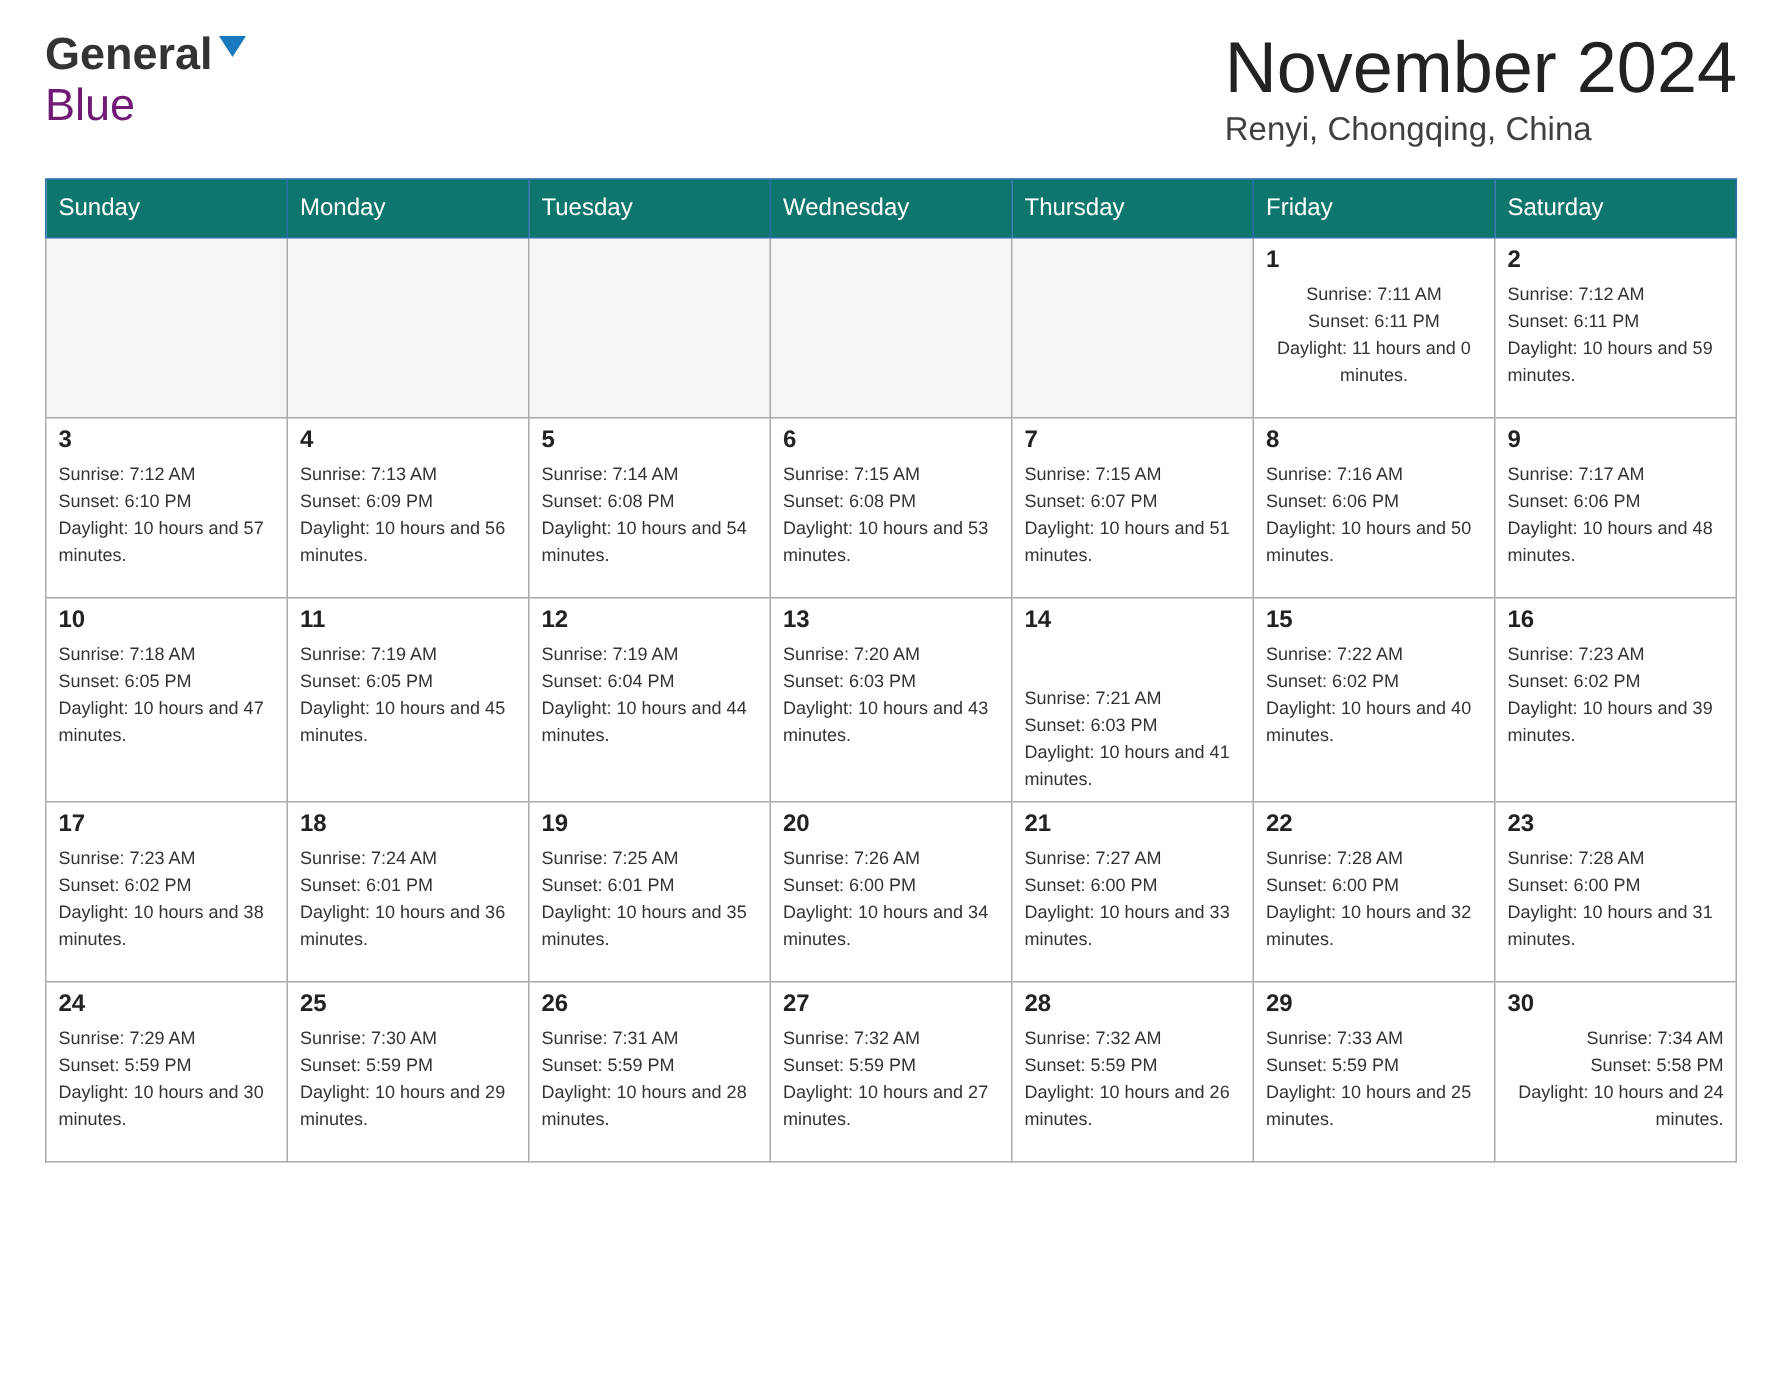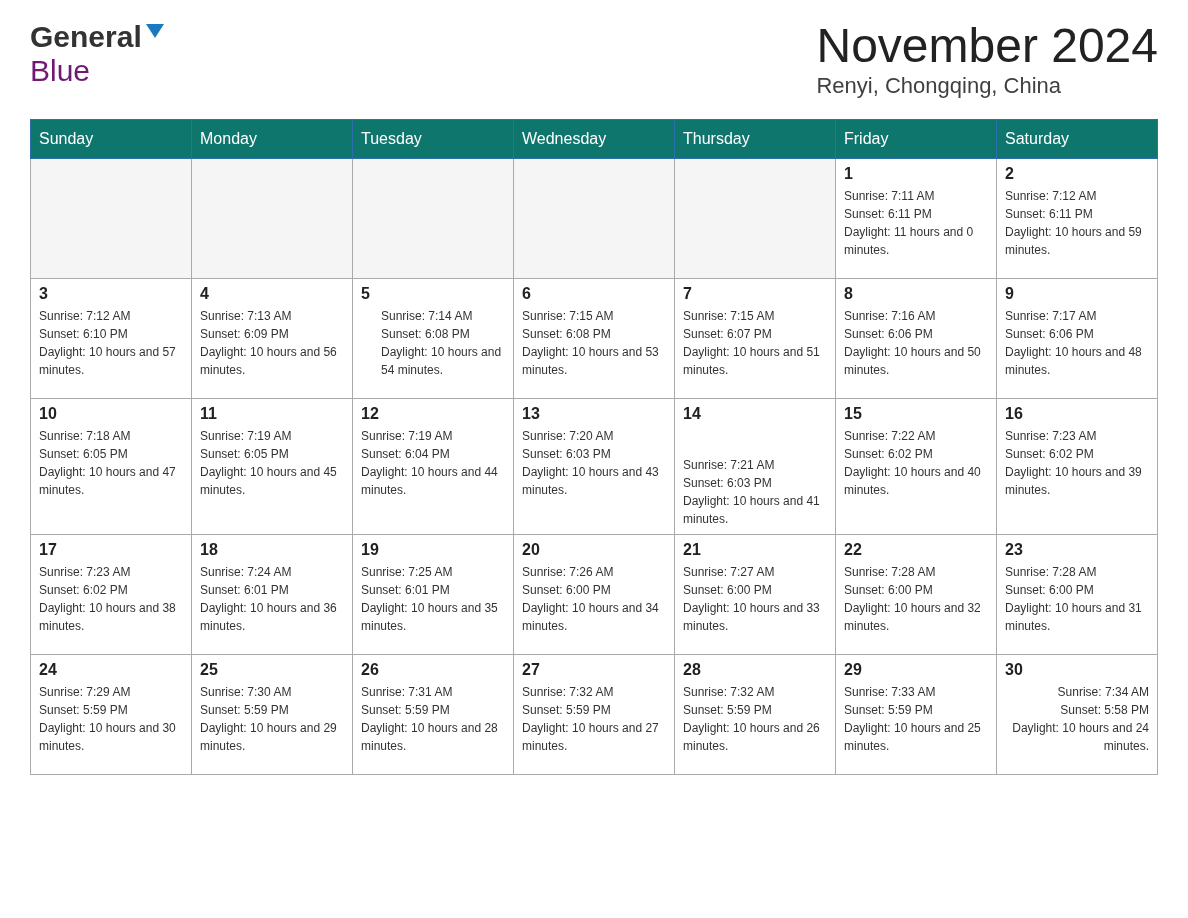--- a/index.html
+++ b/index.html
@@ -129,21 +129,21 @@
   </thead>
   <tbody>
   <tr>
         <td class="empty"></td>
         <td class="empty"></td>
         <td class="empty"></td>
         <td class="empty"></td>
         <td class="empty"></td>
         <td>
           <div class="day-number">1</div>
-          <div class="day-info" style="white-space: pre-line;">Sunrise: 7:11 AM
+          <div class="day-info" style="white-space: pre-line; text-align: center;">Sunrise: 7:11 AM
 Sunset: 6:11 PM
 Daylight: 11 hours and 0 minutes.</div>
         </td>
         <td>
           <div class="day-number">2</div>
           <div class="day-info" style="white-space: pre-line;">Sunrise: 7:12 AM
 Sunset: 6:11 PM
 Daylight: 10 hours and 59 minutes.</div>
         </td>
       </tr>
@@ -155,21 +155,21 @@
 Daylight: 10 hours and 57 minutes.</div>
         </td>
         <td>
           <div class="day-number">4</div>
           <div class="day-info" style="white-space: pre-line;">Sunrise: 7:13 AM
 Sunset: 6:09 PM
 Daylight: 10 hours and 56 minutes.</div>
         </td>
         <td>
           <div class="day-number">5</div>
-          <div class="day-info" style="white-space: pre-line; margin-left: 20px;">Sunrise: 7:14 AM
+          <div class="day-info" style="white-space: pre-line;">Sunrise: 7:14 AM
 Sunset: 6:08 PM
 Daylight: 10 hours and 54 minutes.</div>
         </td>
         <td>
           <div class="day-number">6</div>
           <div class="day-info" style="white-space: pre-line;">Sunrise: 7:15 AM
 Sunset: 6:08 PM
 Daylight: 10 hours and 53 minutes.</div>
         </td>
         <td>

